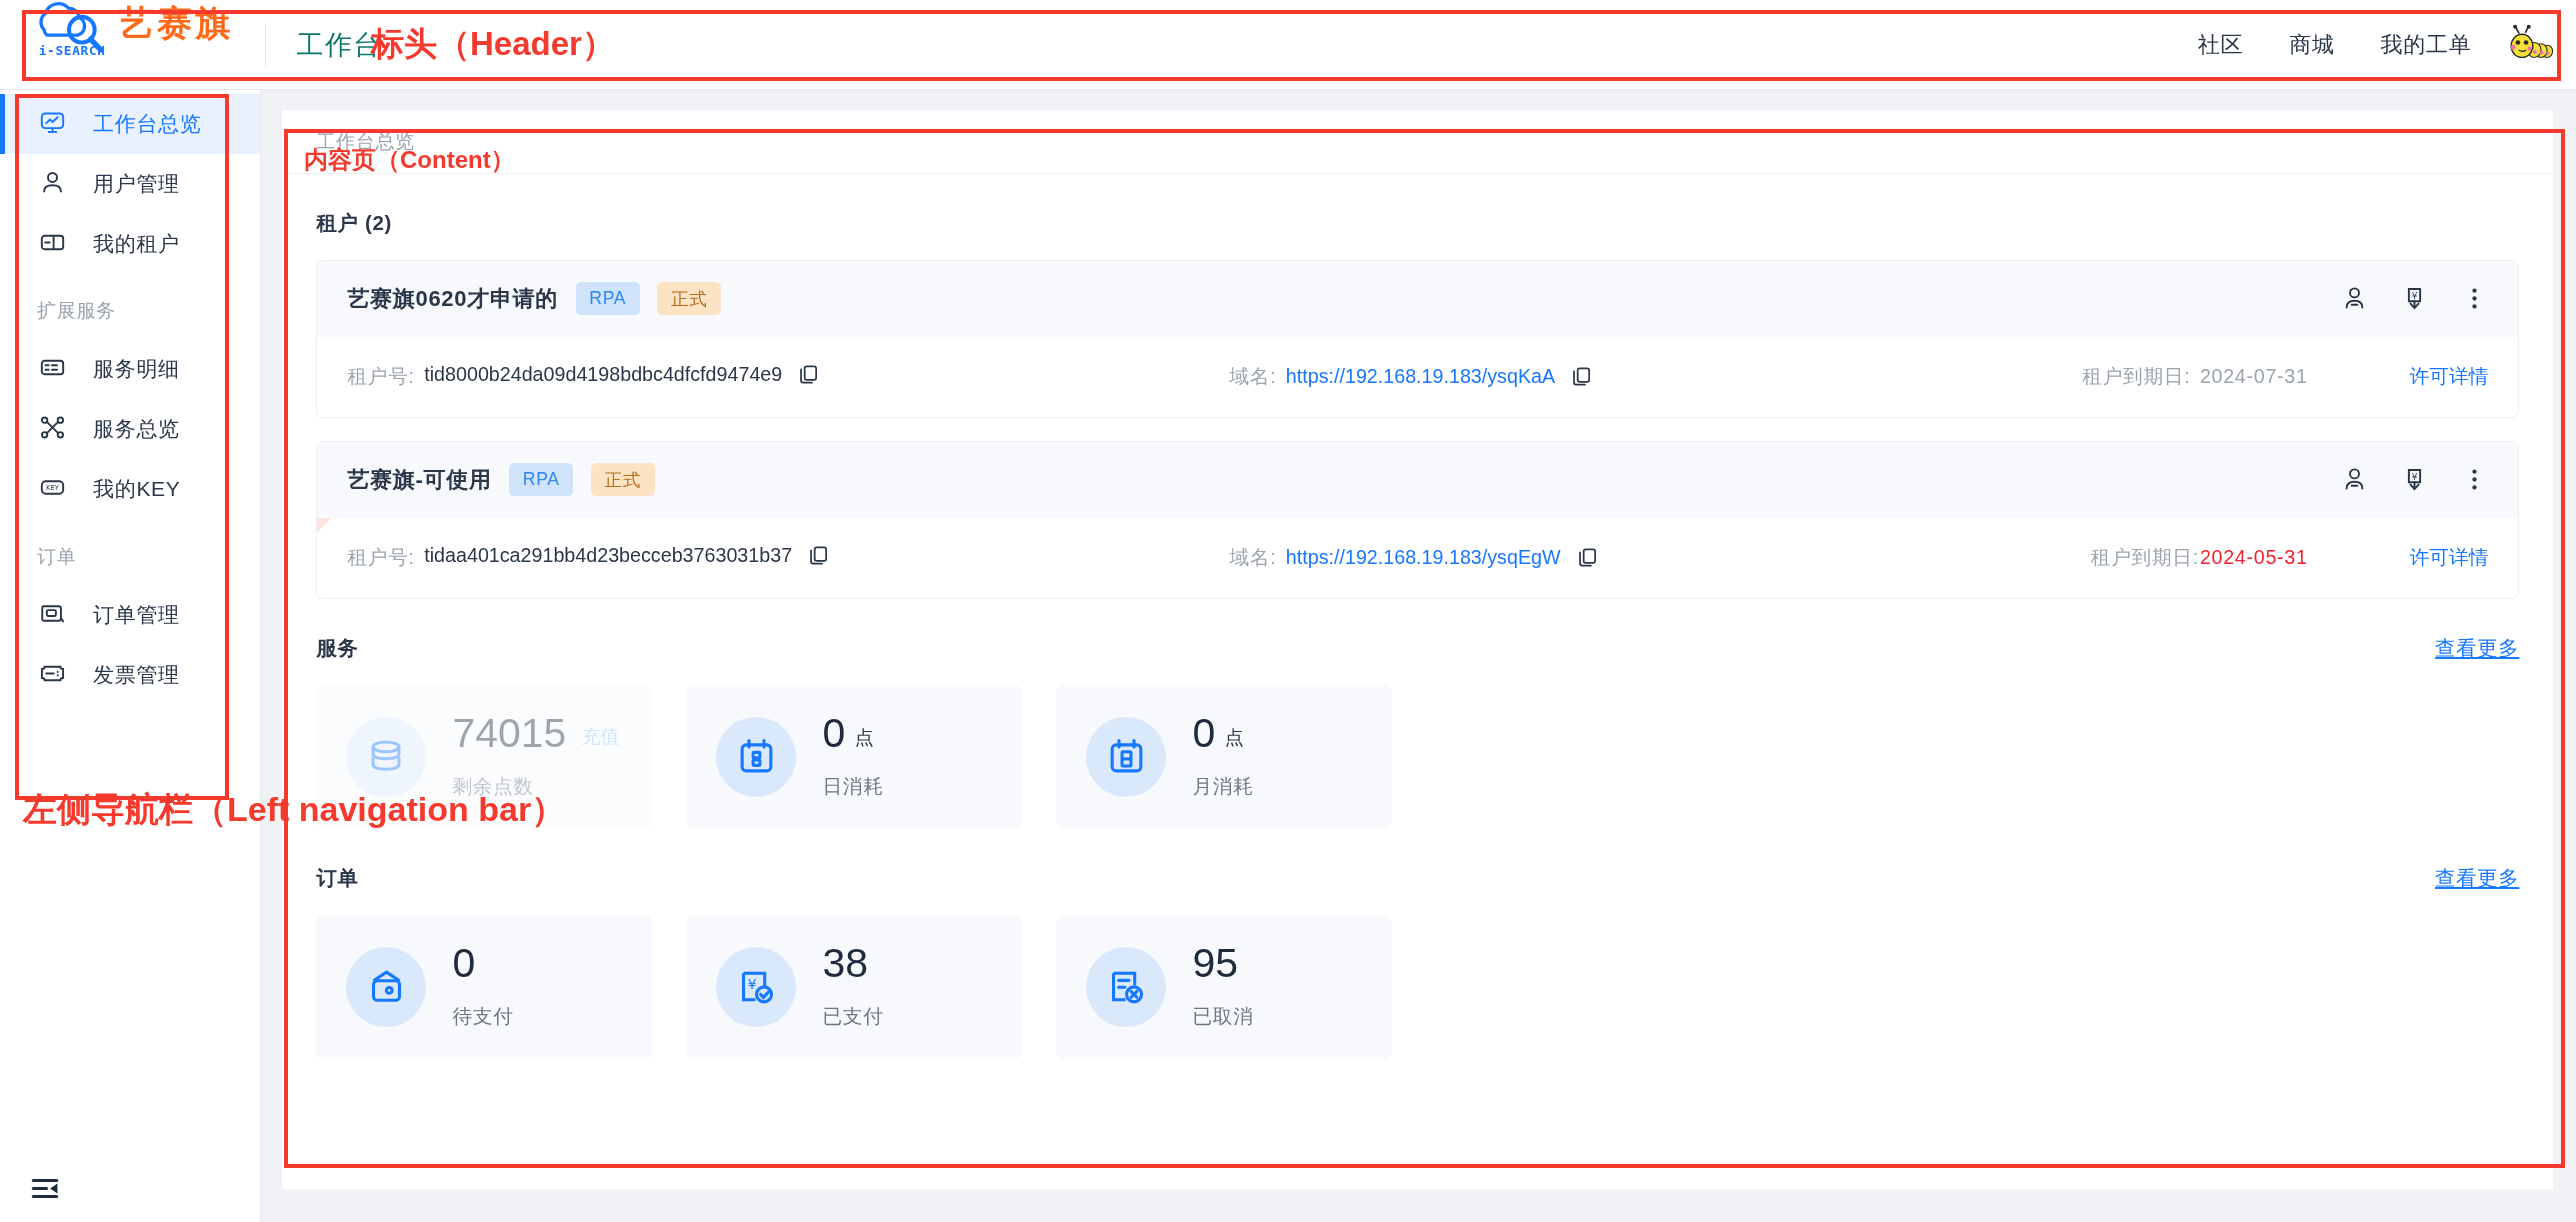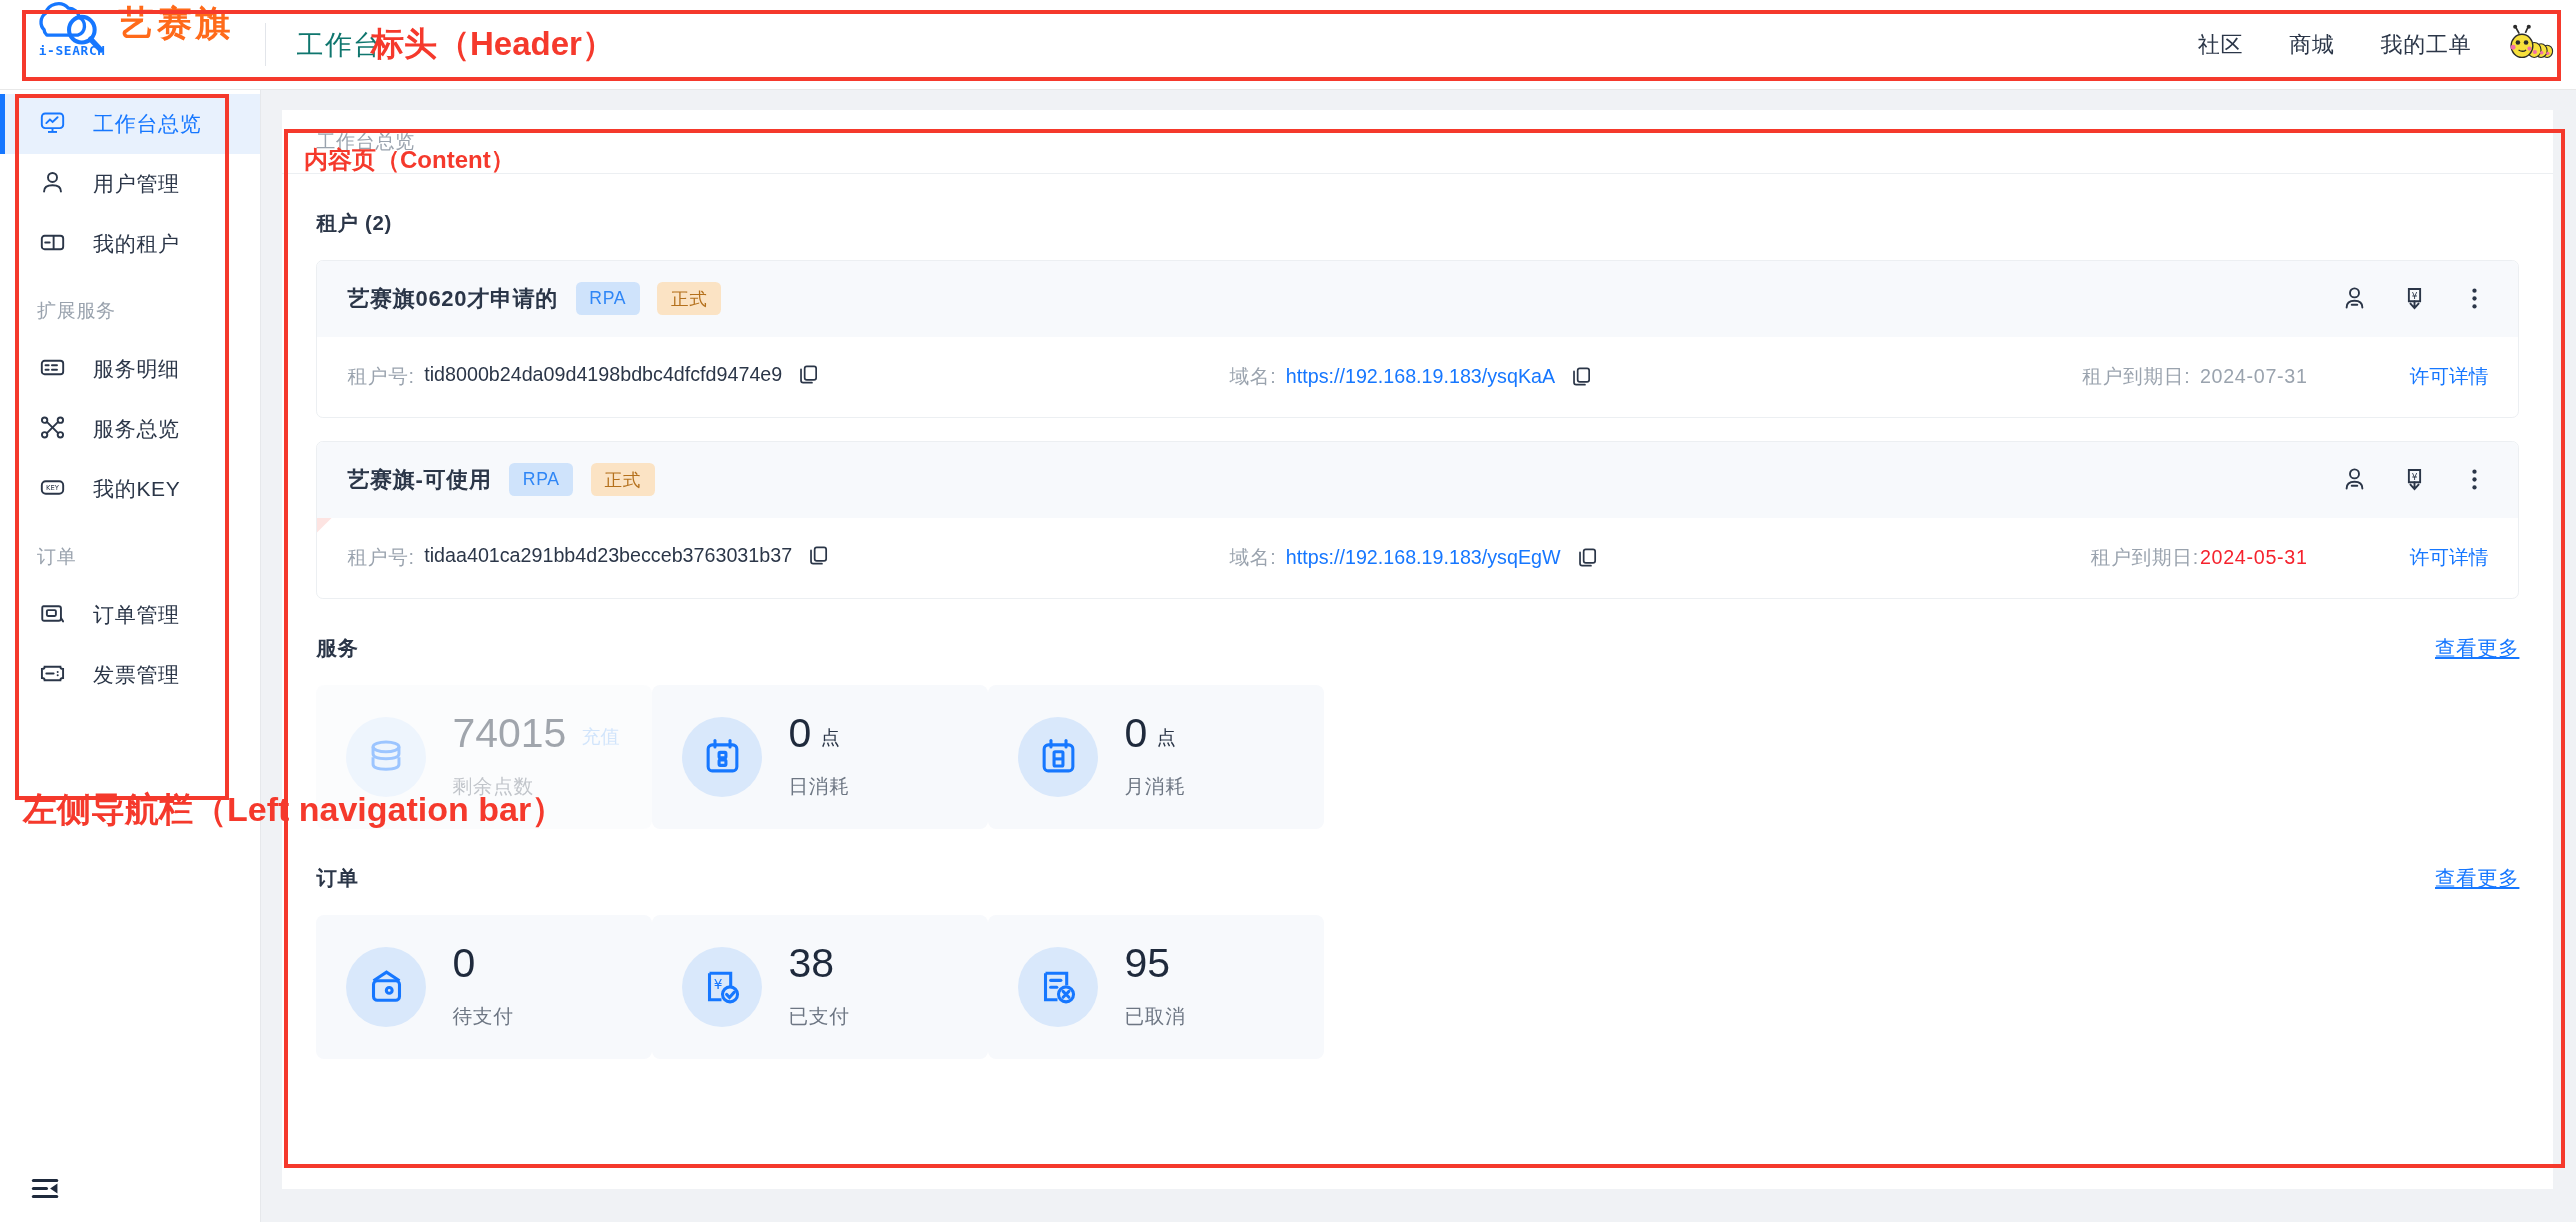--- a/index.html
+++ b/index.html
@@ -137,21 +137,21 @@
     overflow: hidden; pointer-events: none;
   }
   .ribbon span {
     position: absolute; display: block; width: 144px;
     background: #fde4e2; color: #f5554a; font-size: 15px;
     text-align: center; line-height: 27px; letter-spacing: 1.4px;
     transform: rotate(-45deg); left: -39px; top: 26px;
   }
 
   
-  .stat-row { display: flex; }
+  .stat-row { display: flex; gap: 34px; }
   .stat-card {
     width: 336px; height: 144px; background: #f7f9fc; border-radius: 8.1px;
     display: flex; align-items: center; padding-left: 30px;
   }
   .stat-card.faded { opacity: 0.42; }
   .stat-ico-wrap {
     width: 80px; height: 80px; border-radius: 50%; background: #d9e8fb;
     display: flex; align-items: center; justify-content: center; flex: 0 0 80px;
   }
   .stat-txt { margin-left: 26px; }

